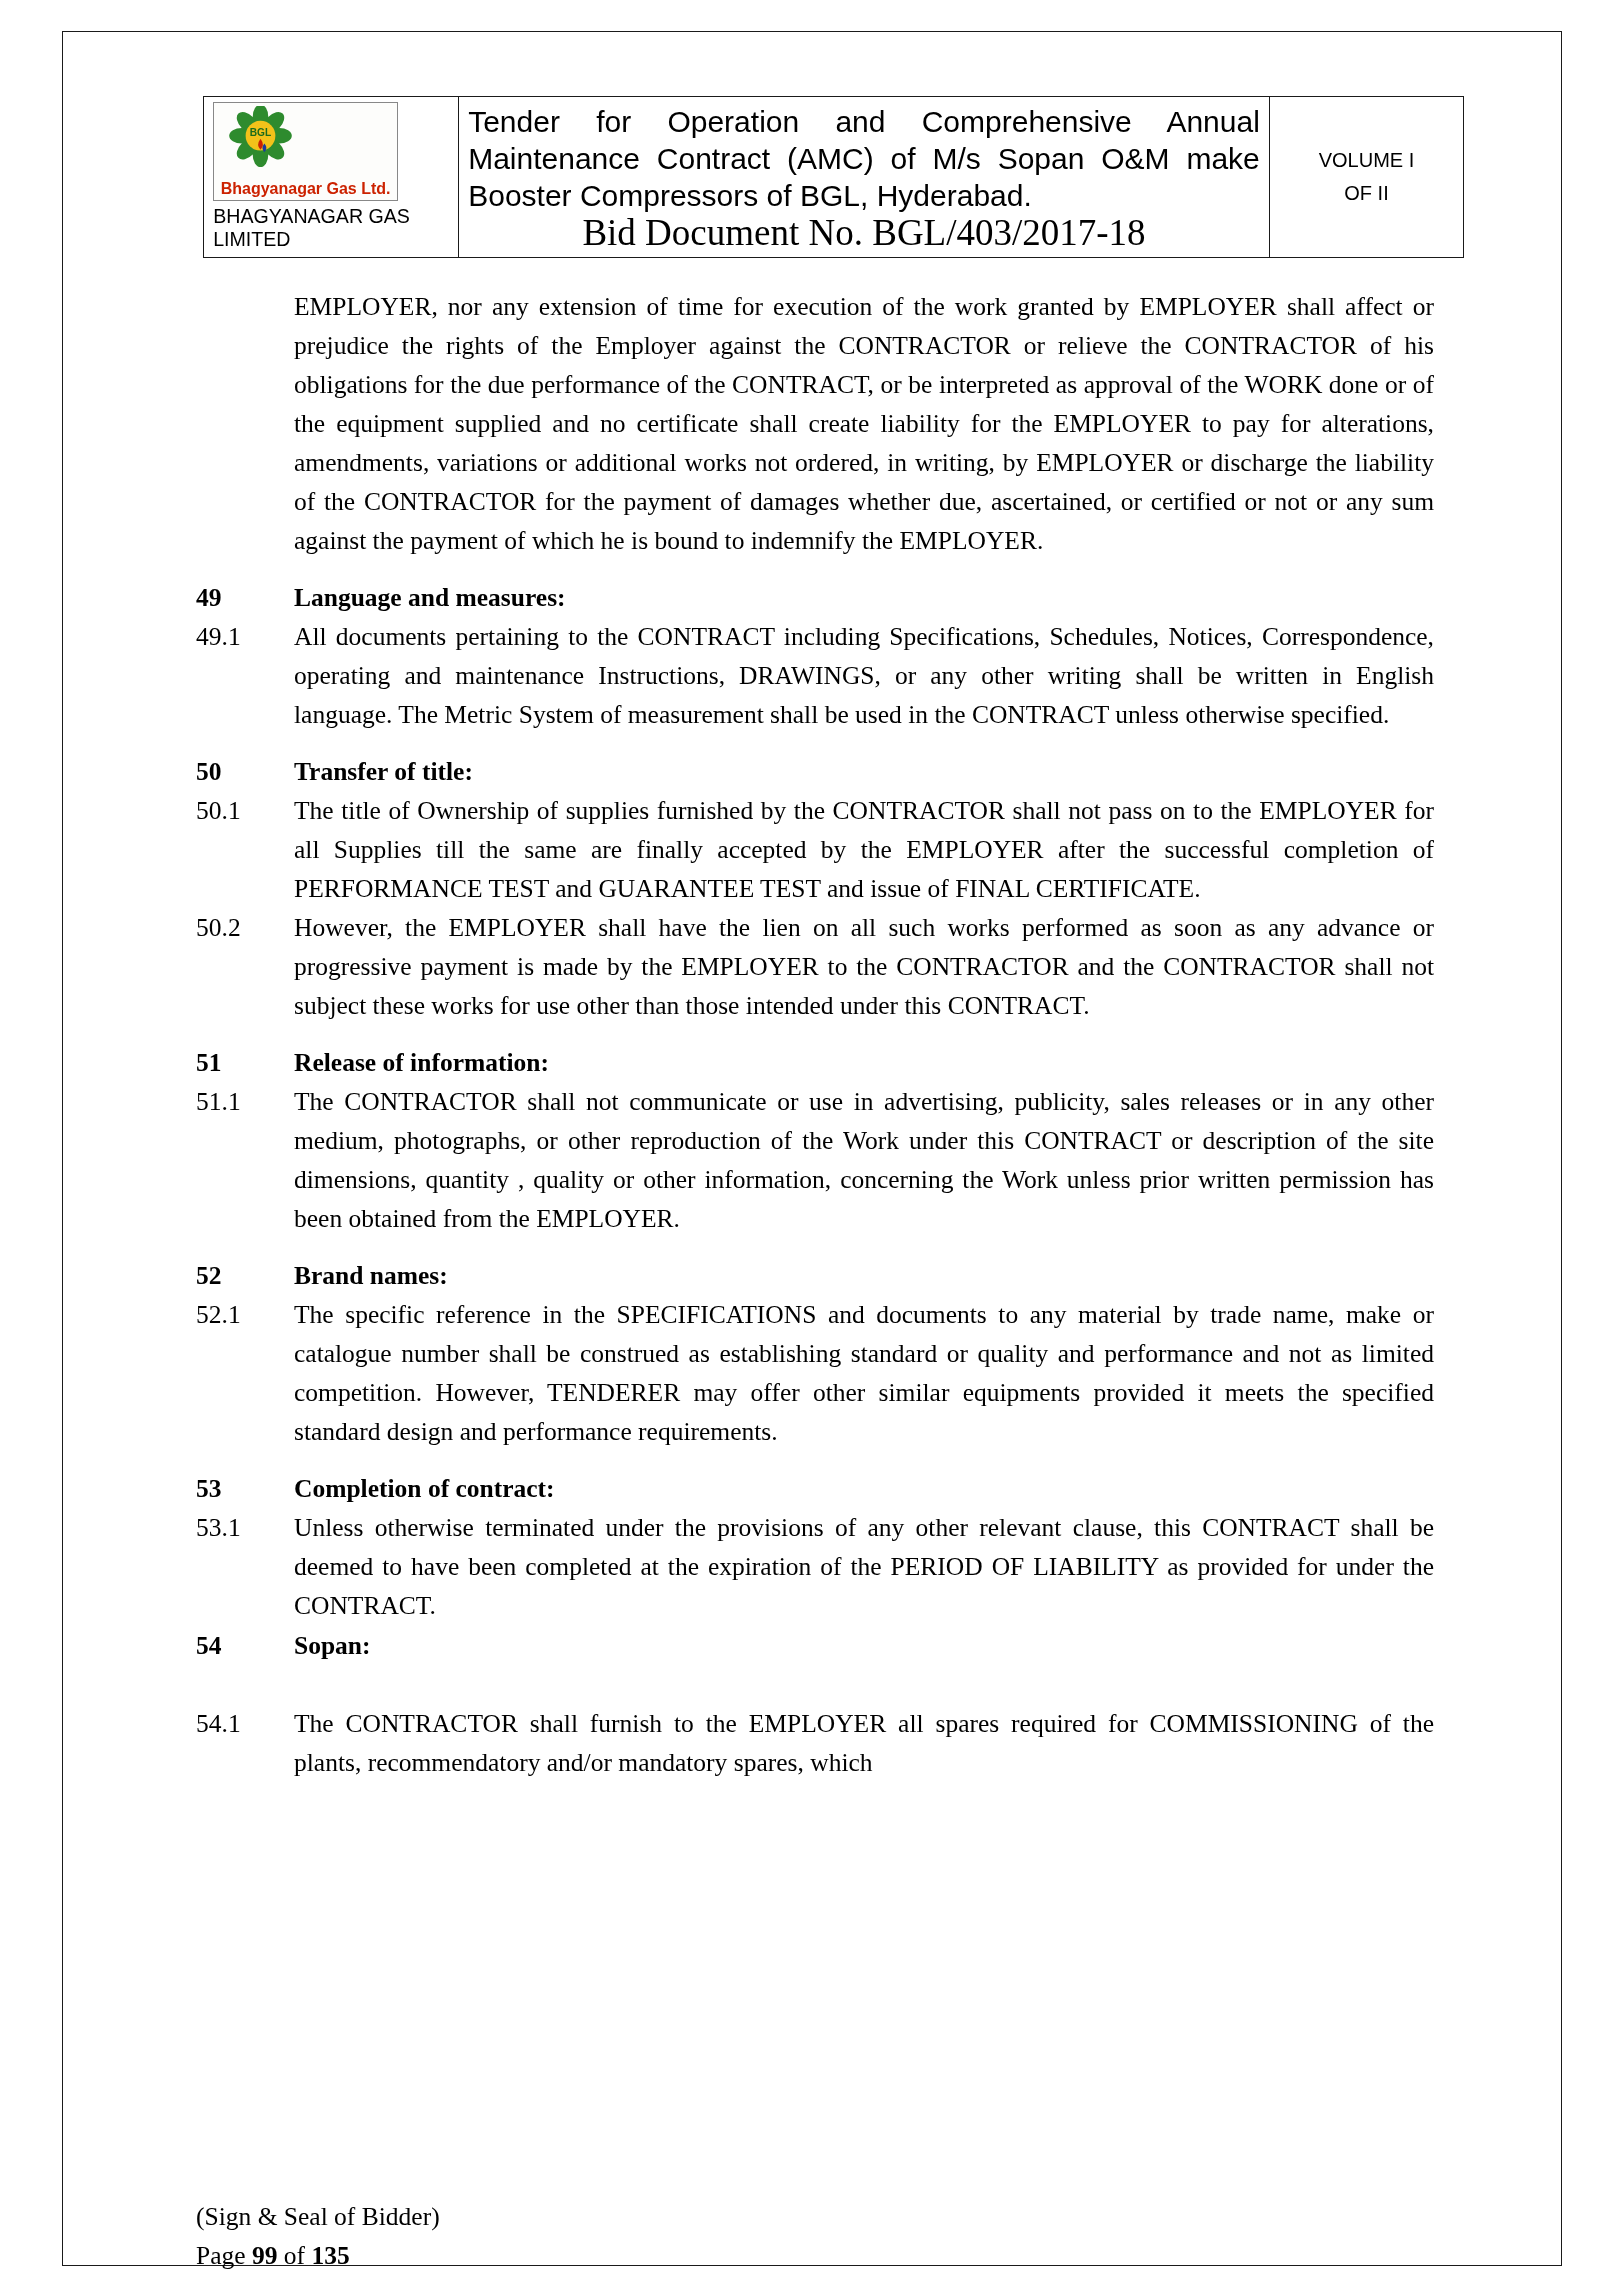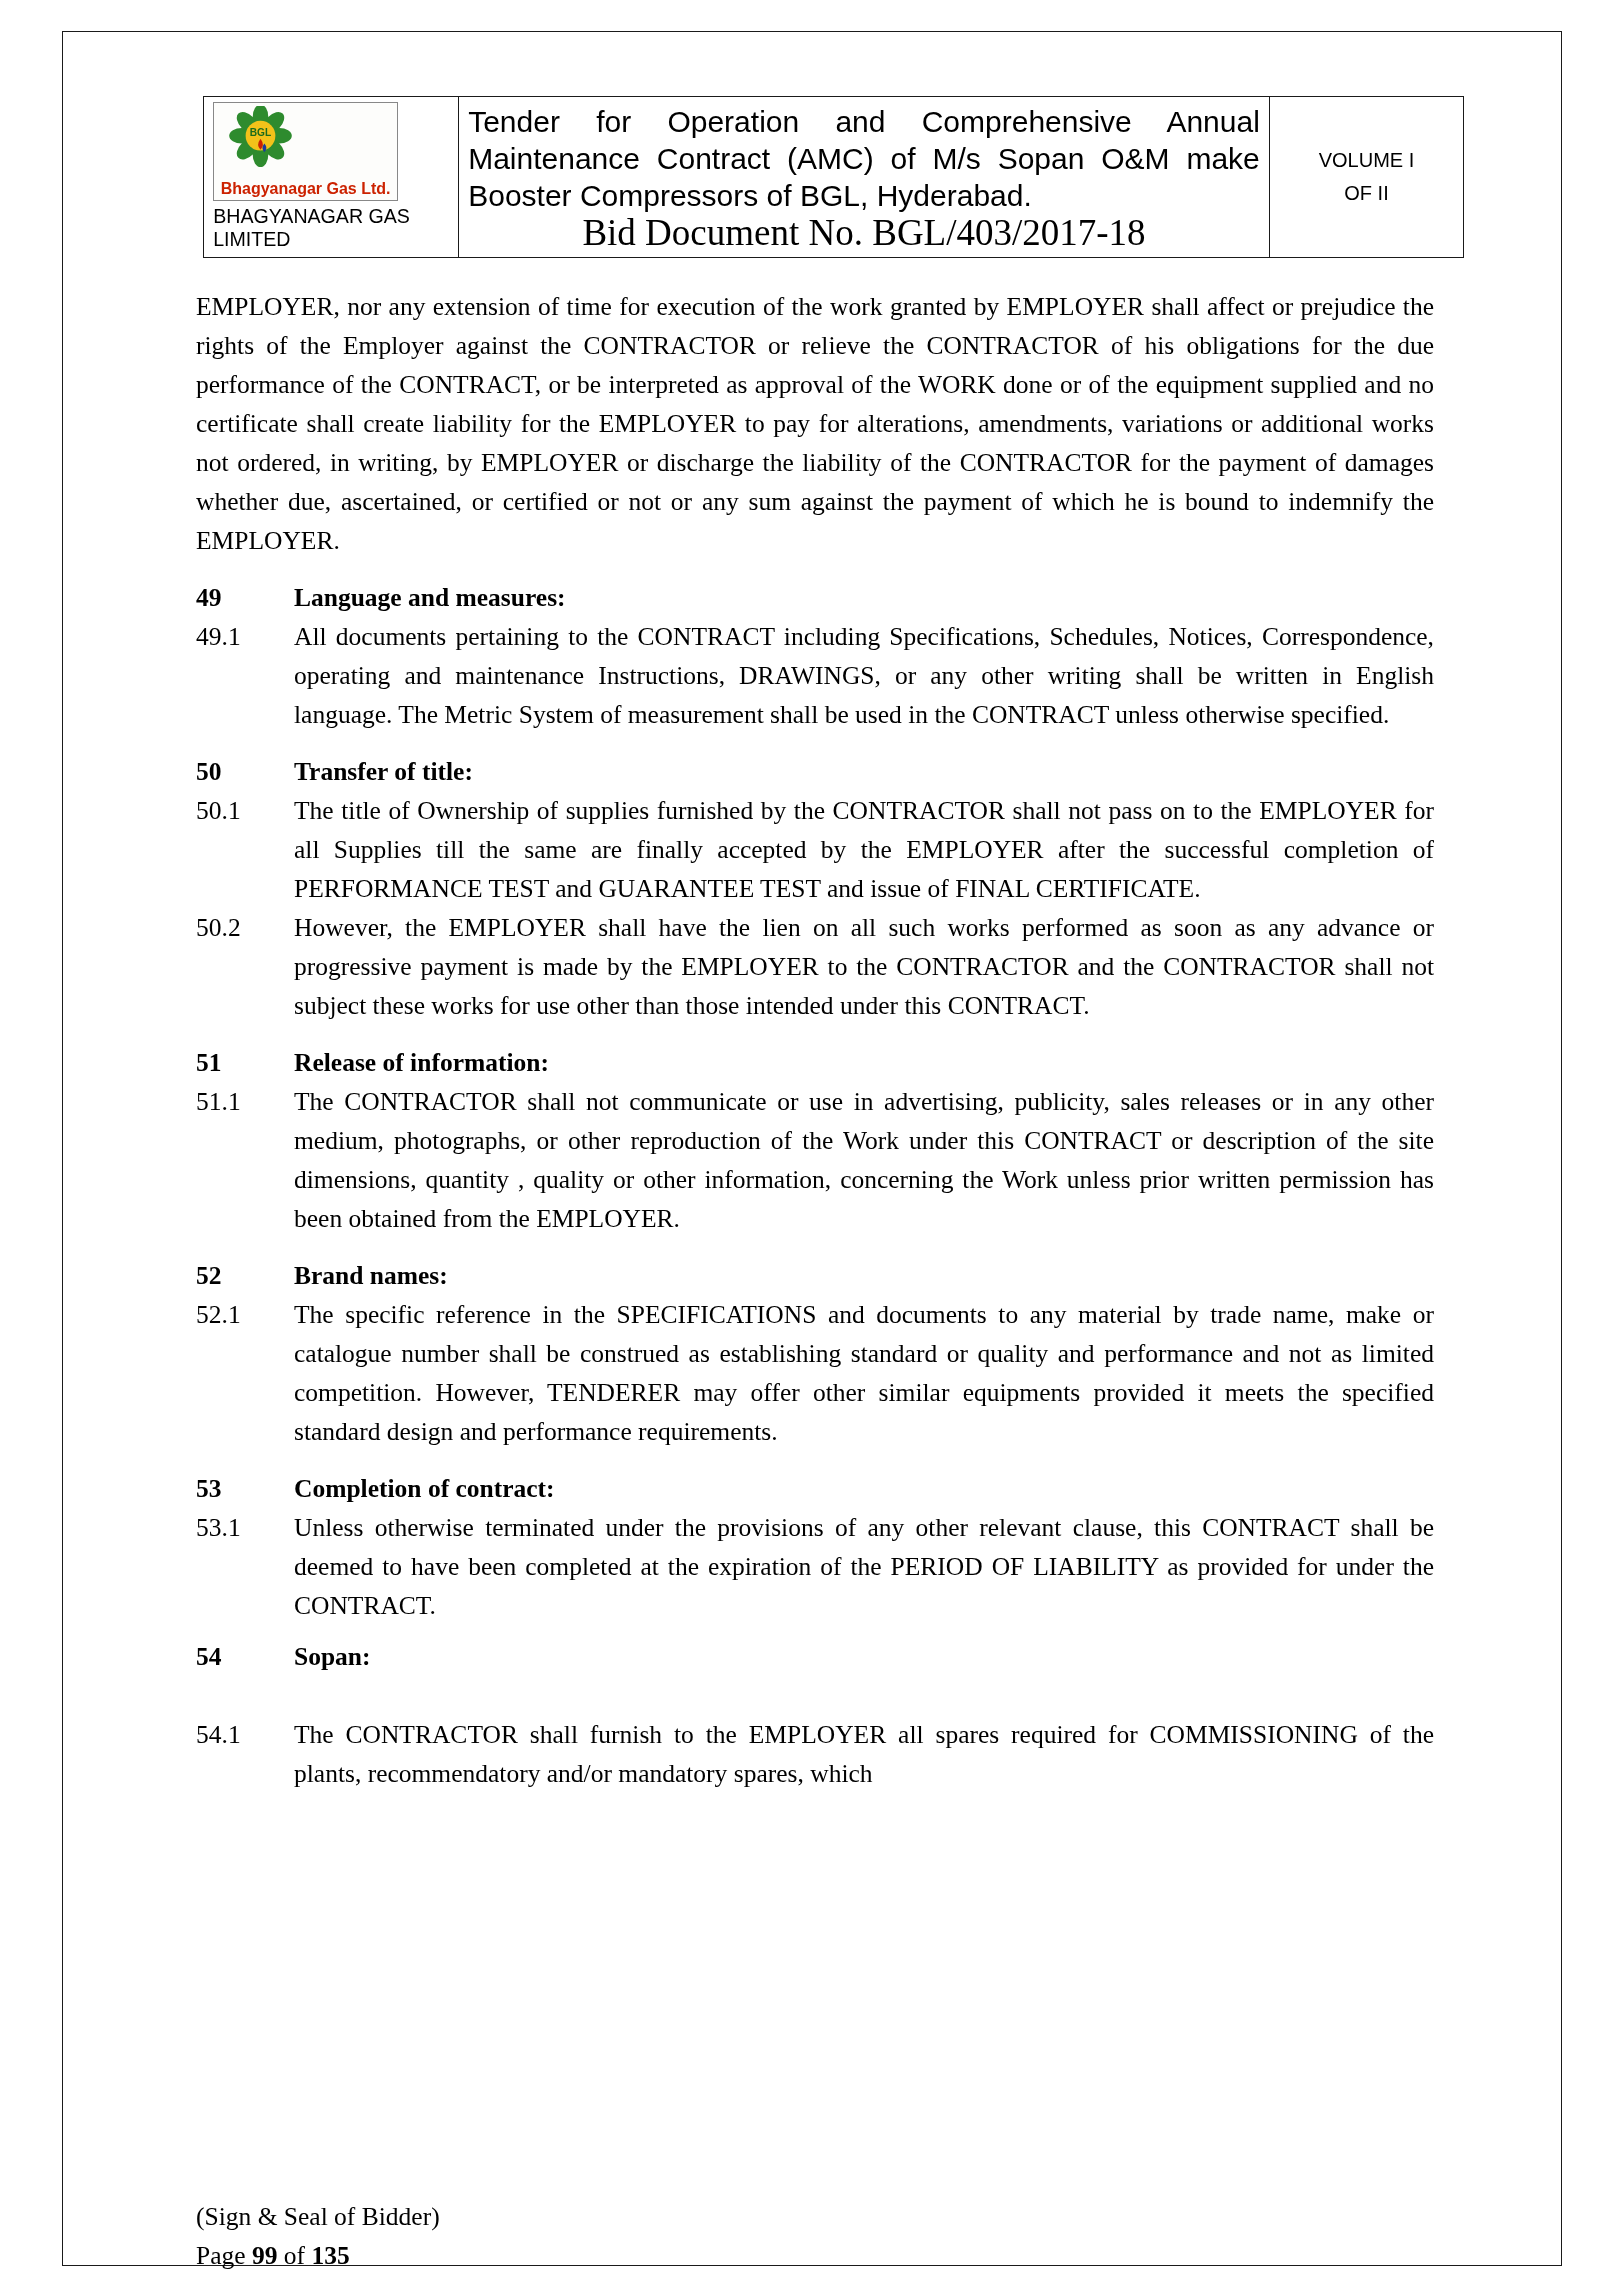--- a/index.html
+++ b/index.html
@@ -68,24 +68,25 @@
   }
   
   .doc-body {
     position: absolute;
     left: 196px; top: 287px;
     width: 1238px;
     font-size: 25.5px;
     line-height: 39px;
   }
   .intro {
+    margin-left: 98px;
     text-align: justify;
   }
   .section { margin-top: 18px; }
-  .section.no-gap { margin-top: 12px; }
+  .section.no-gap { margin-top: 1px; }
   .row { display: flex; }
   .row .num { width: 98px; flex: 0 0 98px; }
   .row .txt { flex: 1; text-align: justify; }
   .bold { font-weight: bold; }
   .clause-row.gap-before { margin-top: 39px; }
   
   .doc-footer {
     position: absolute;
     left: 196px; top: 2197px;
     width: 1238px;

